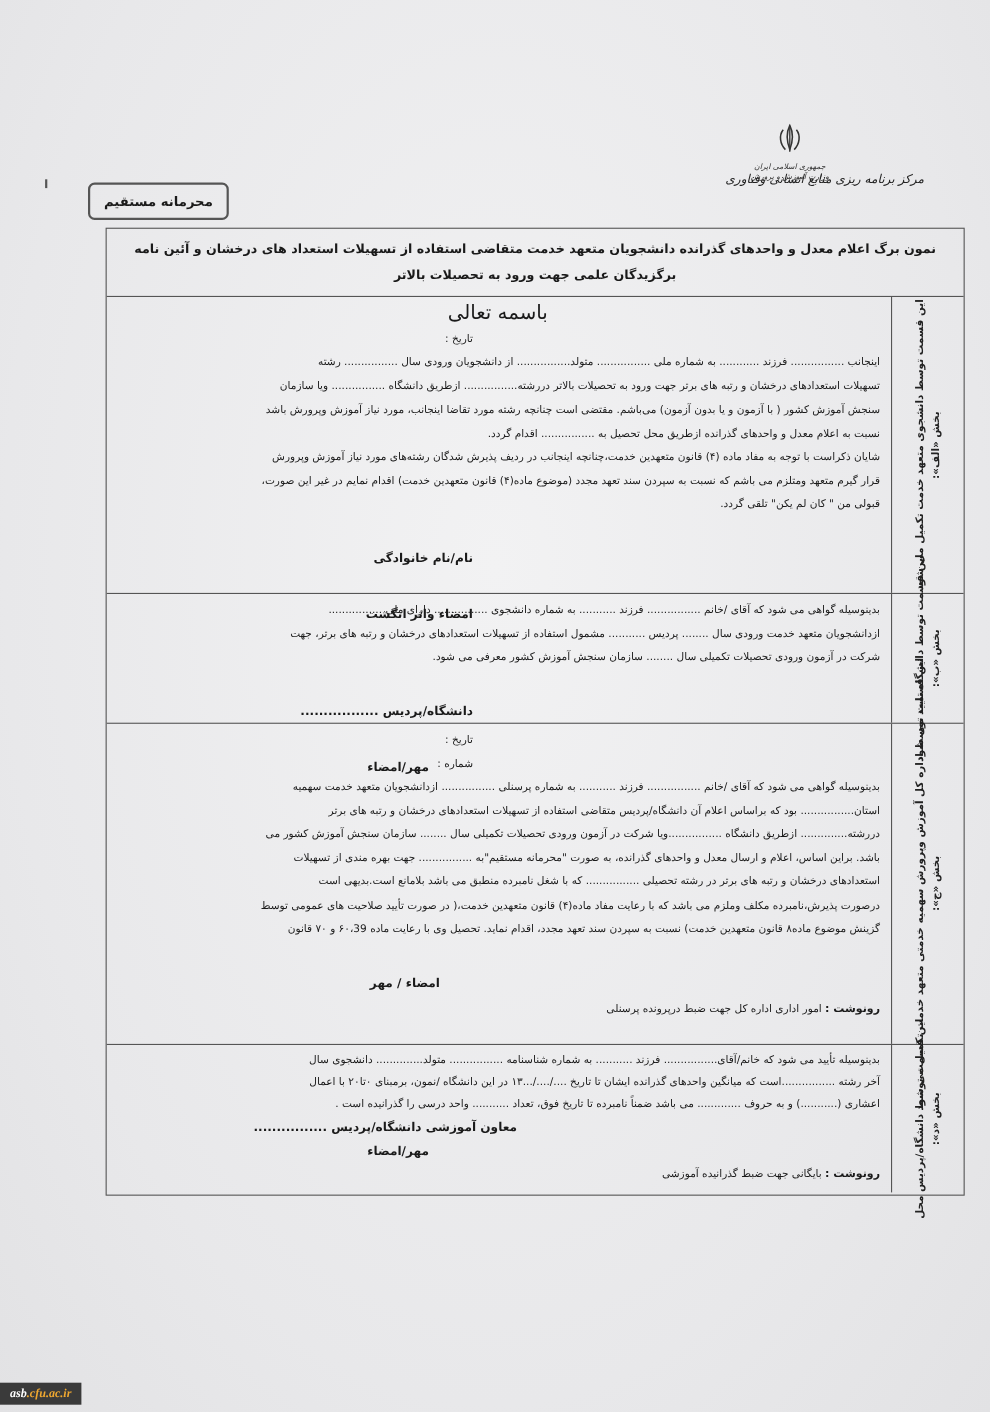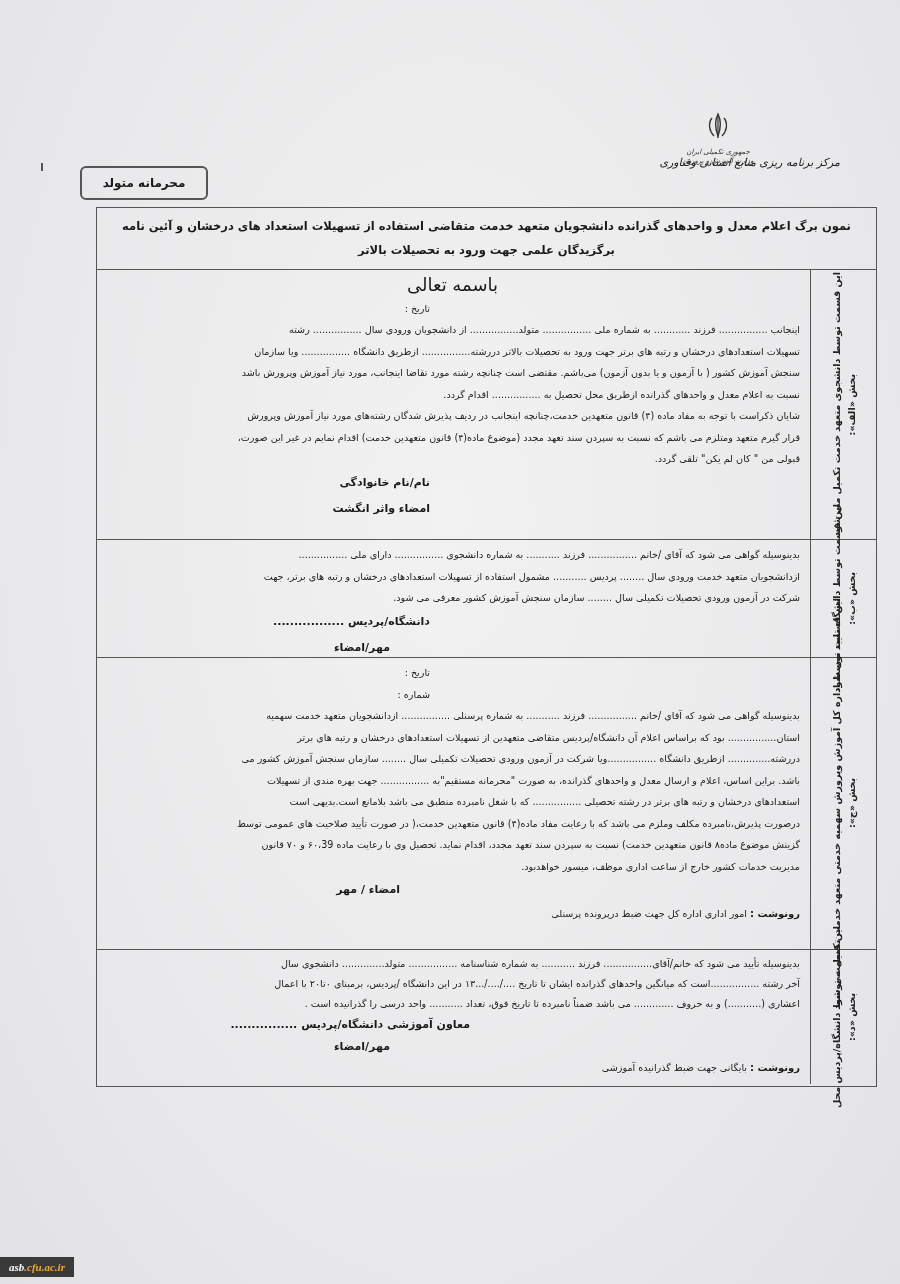--- a/index.html
+++ b/index.html
@@ -49,21 +49,21 @@
     font-size:9.5px; font-weight:bold; white-space:nowrap; color:#222;
   }
   .section-body { flex:1; padding:4px 10px 4px 8px; font-size:9.6px; line-height:21.5px; text-align:justify; }
   .sec-a { height:270px; }
   .sec-b { height:118px; }
   .sec-c { height:292px; }
   .sec-d { height:134px; }
 
   .center-bold { text-align:center; font-weight:normal; font-size:18px; margin-bottom:2px; }
   .date-field { padding-right:370px; font-size:9.6px; }
-  .sig { font-weight:bold; font-size:11px; text-align:right; padding-right:370px; line-height:26px; }
+  .sig { font-weight:bold; font-size:11px; text-align:right; padding-right:370px; line-height:26px;margin-top:25px; }
   .sig2 { font-weight:bold; font-size:11px; text-align:right; padding-right:430px; line-height:26px; }
   .p-line { display:block; }
   .copy-line { font-size:9.6px; }
   .copy-line b { font-size:10px; }
 
   .watermark {
     position:absolute; left:0; top:1257px; width:74px; height:20px;
     background:#3a3a3a; color:#fff; font-size:11px; font-style:italic; font-weight:bold;
     display:flex; align-items:center; justify-content:center; font-family:Liberation Serif, serif;
   }
@@ -75,26 +75,26 @@
 <div class="page-bg"></div>
 <div class="tick-mark"></div>
 
 <div class="logo-block">
   <svg class="emblem" viewBox="0 0 30 28">
     <path d="M15 2 C12 8, 12 16, 15 24 C18 16, 18 8, 15 2 Z" fill="none" stroke="#333" stroke-width="1.4"></path>
     <path d="M9 6 C5 11, 6 19, 11 24" fill="none" stroke="#333" stroke-width="1.4"></path>
     <path d="M21 6 C25 11, 24 19, 19 24" fill="none" stroke="#333" stroke-width="1.4"></path>
     <line x1="15" y1="4" x2="15" y2="26" stroke="#333" stroke-width="1.2"></line>
   </svg>
-  <div class="logo-line1">جمهوری تکمیلی ایران</div>
+  <div class="logo-line1">جمهوری اسلامی ایران</div>
   <div class="logo-line2">وزارت آموزش و پرورش</div>
 </div>
 <div class="center-name">مرکز برنامه ریزی منابع انسانی وفناوری</div>
 
-<div class="confidential-box">محرمانه متولد</div>
+<div class="confidential-box">محرمانه مستقیم</div>
 
 <div class="form">
   <div class="form-title">نمون برگ اعلام معدل و واحدهای گذرانده دانشجویان متعهد خدمت متقاضی استفاده از تسهیلات استعداد های درخشان و آئین نامه برگزیدگان علمی جهت ورود به تحصیلات بالاتر</div>
 
   <div class="section sec-a">
     <div class="side-label">
       <span class="side-text">بخش «الف»:</span>
       <span class="side-text">این قسمت توسط دانشجوی متعهد خدمت تکمیل می شود</span>
     </div>
     <div class="section-body">
@@ -128,43 +128,42 @@
 
   <div class="section sec-c">
     <div class="side-label">
       <span class="side-text">بخش «ج»:</span>
       <span class="side-text">این قسمت توسط اداره کل آموزش وپرورش سهمیه خدمتی متعهد خدمت تکمیل می شود</span>
     </div>
     <div class="section-body">
       <div class="date-field">تاریخ :</div>
       <div class="date-field">شماره :</div>
       <span class="p-line">بدینوسیله گواهی می شود که آقای /خانم ................ فرزند ........... به شماره پرسنلی ................ ازدانشجویان متعهد خدمت سهمیه</span>
-      <span class="p-line">استان................ بود که براساس اعلام آن دانشگاه/پردیس متقاضی متعهدین از تسهیلات استعدادهای درخشان و رتبه های برتر</span>
+      <span class="p-line">استان................ بود که براساس اعلام آن دانشگاه/پردیس متقاضی استفاده از تسهیلات استعدادهای درخشان و رتبه های برتر</span>
       <span class="p-line">دررشته.............. ازطریق دانشگاه ................ویا شرکت در آزمون ورودی تحصیلات تکمیلی سال ........ سازمان سنجش آموزش کشور می</span>
       <span class="p-line">باشد. براین اساس، اعلام و ارسال معدل و واحدهای گذرانده، به صورت "محرمانه مستقیم"به ................ جهت بهره مندی از تسهیلات</span>
       <span class="p-line">استعدادهای درخشان و رتبه های برتر در رشته تحصیلی ................ که با شغل نامبرده منطبق می باشد بلامانع است.بدیهی است</span>
       <span class="p-line">درصورت پذیرش،نامبرده مکلف وملزم می باشد که با رعایت مفاد ماده(۴) قانون متعهدین خدمت،( در صورت تأیید صلاحیت های عمومی توسط</span>
       <span class="p-line">گزینش موضوع ماده۸ قانون متعهدین خدمت) نسبت به سپردن سند تعهد مجدد، اقدام نماید. تحصیل وی با رعایت ماده ۶۰،39 و ۷۰ قانون</span>
-      <span class="p-line">مدیریت خدمات کشور خارج از ساعت اداری موظف، میسور خواهدبود.</span>
       <div class="sig" style="padding-right:400px">امضاء / مهر</div>
       <div class="copy-line">
         <b>رونوشت :</b>
         <span>امور اداری اداره کل جهت ضبط درپرونده پرسنلی</span>
       </div>
     </div>
   </div>
 
   <div class="section sec-d">
     <div class="side-label">
       <span class="side-text">بخش «د»:</span>
       <span class="side-text">این قسمت توسط دانشگاه/پردیس محل</span>
     </div>
     <div class="section-body" style="line-height:20px">
       <span class="p-line">بدینوسیله تأیید می شود که خانم/آقای................ فرزند ........... به شماره شناسنامه ................ متولد.............. دانشجوی سال</span>
-      <span class="p-line">آخر رشته ................است که میانگین واحدهای گذرانده ایشان تا تاریخ ..../..../...۱۳ در این دانشگاه /پردیس، برمبنای ۰تا۲۰ با اعمال</span>
+      <span class="p-line">آخر رشته ................است که میانگین واحدهای گذرانده ایشان تا تاریخ ..../..../...۱۳ در این دانشگاه /نمون، برمبنای ۰تا۲۰ با اعمال</span>
       <span class="p-line">اعشاری (...........) و به حروف ............. می باشد ضمناً نامبرده تا تاریخ فوق، تعداد ........... واحد درسی را گذرانیده است .</span>
       <div class="sig2" style="padding-right:330px; line-height:22px">معاون آموزشی دانشگاه/پردیس ................</div>
       <div class="sig2" style="padding-right:410px; line-height:22px">مهر/امضاء</div>
       <div class="copy-line">
         <b>رونوشت :</b>
         <span>بایگانی جهت ضبط گذرانیده آموزشی</span>
       </div>
     </div>
   </div>
 </div>

